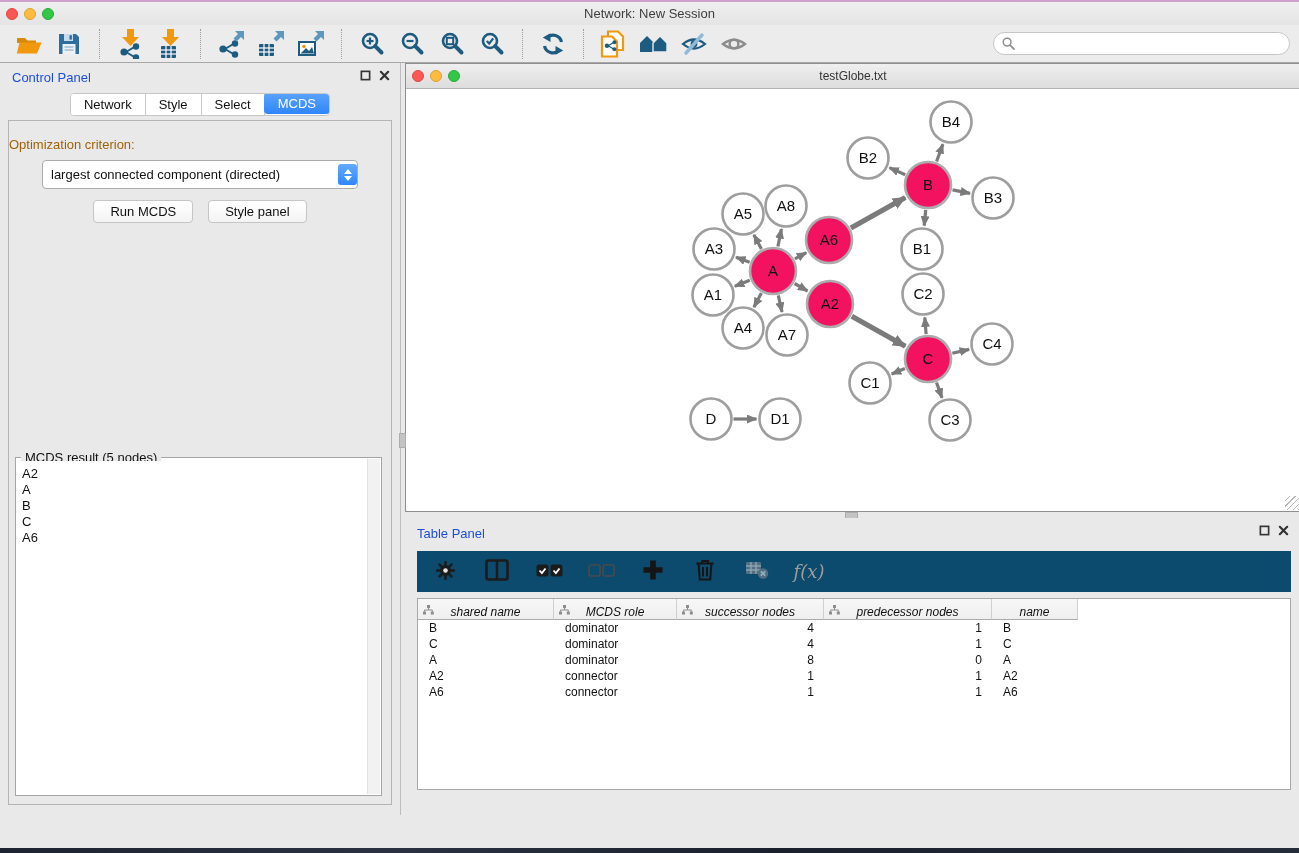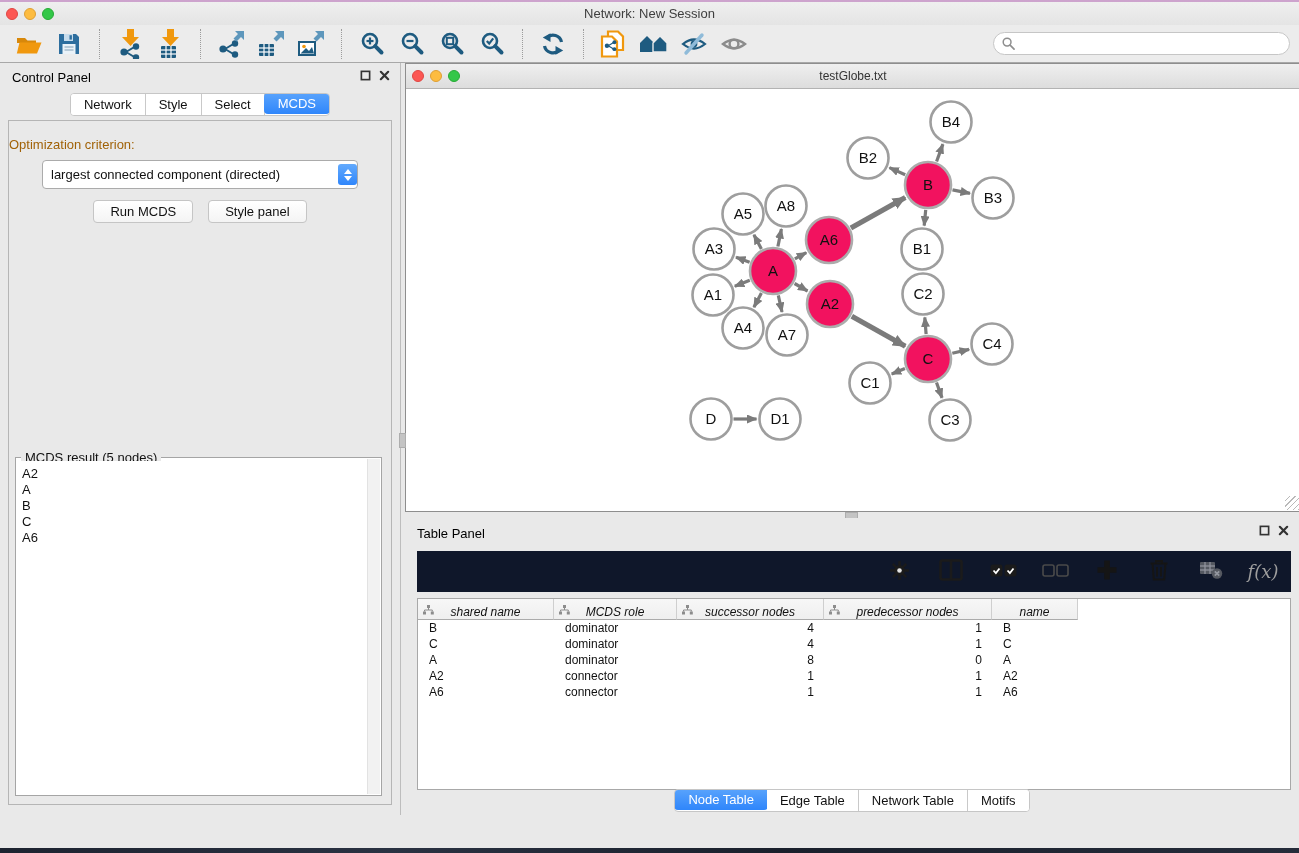--- a/index.html
+++ b/index.html
@@ -20,21 +20,21 @@
   .tbtn { width:34px; height:32px; display:flex; align-items:center; justify-content:center; border-radius:4px; margin:0 3px; }
   .tbtn svg { display:block; }
   .tsep { width:1px; height:30px; border-left:1px dotted #9C9C9C; margin:0 10px; }
   .search-wrap { margin-left:auto; }
   .search-field { width:297px; height:23px; background:#fff; border:1px solid #C6C6C6; border-radius:12px; display:flex; align-items:center; padding:0 8px; }
   .search-field input { border:none; outline:none; flex:1; font-size:12px; background:transparent; margin-left:5px; font-family:"Liberation Sans",sans-serif; }
 
   
   .control-panel { position:absolute; left:0; top:63px; width:401px; height:752px; background:#E9E9E9; border-right:1px solid #BDBDBD; }
   .panel-titlerow { position:relative; height:28px; display:flex; align-items:center; padding:0 12px; }
-  .panel-title { font-size:13px; color:#000000; }
+  .panel-title { font-size:13px; color:#1d4ed8; }
   .panel-winbtns { position:absolute; right:10px; top:7px; display:flex; gap:8px; align-items:center; }
   .pseg { display:flex; justify-content:center; margin-top:2px; }
   .seg { display:flex; background:#fff; border:1px solid #C6C6C6; border-radius:4px; overflow:hidden; }
   .seg .seg-item { padding:2px 13px; font-size:13px; color:#111; border-right:1px solid #C9C9C9; background:#fff; height:21px; display:flex; align-items:center; }
   .seg .seg-item:last-child { border-right:none; }
   .seg .seg-item.sel { background:linear-gradient(#59A3FC,#2F86FB); color:#fff; border-right:none; border-radius:4px; margin:-1px; padding:3px 14px; }
   .cp-box { position:absolute; left:8px; right:8px; top:57px; bottom:10px; border:1px solid #B5B5B5; background:#E9E9E9; }
   .opt-label { text-align:left; margin-top:16px; font-size:13px; color:#a16207; }
   .dropdown { margin:8px auto 0; width:316px; height:29px; background:#fff; border:1px solid #ABABAB; border-radius:4px; display:flex; align-items:center; position:relative; }
   .dropdown .dd-text { padding-left:8px; font-size:13px; color:#111; flex:1; white-space:nowrap; overflow:hidden; }
@@ -52,21 +52,21 @@
   .net-titlebar { position:relative; height:25px; background:linear-gradient(#EFEFEF,#DDDDDD); border-bottom:1px solid #B3B3B3; display:flex; align-items:center; justify-content:center; }
   .net-titlebar .title { font-size:12px; color:#333; }
   .net-canvas { position:absolute; left:0; top:26px; right:0; bottom:0; background:#fff; overflow:hidden; }
   .resize-grip { position:absolute; right:1px; bottom:1px; width:14px; height:14px; background:repeating-linear-gradient(135deg, transparent 0 3px, #B9B9B9 3px 4px); }
   .split-handle-v { position:absolute; left:399px; top:433px; width:7px; height:15px; background:#C4C4C4; border:1px solid #ADADAD; }
   .split-handle-h { position:absolute; left:845px; top:512px; width:13px; height:7px; background:#C4C4C4; border:1px solid #ADADAD; }
 
   
   .table-panel { position:absolute; left:405px; top:518px; width:894px; height:297px; background:#E9E9E9; }
   .tp-titlerow { position:relative; height:30px; display:flex; align-items:center; padding:0 12px; }
-  .tp-toolbar { position:absolute; left:12px; right:8px; top:33px; height:41px; background:#0f172a; display:flex; align-items:center; gap:16px; padding:0 10px;justify-content:flex-end; }
+  .tp-toolbar { position:absolute; left:12px; right:8px; top:33px; height:41px; background:#0c4a6e; display:flex; align-items:center; gap:16px; padding:0 10px; }
   .tp-icon { width:36px; height:30px; display:flex; align-items:center; justify-content:center; }
   .node-table { position:absolute; left:12px; right:8px; top:80px; height:192px; background:#fff; border:1px solid #A8A8A8; overflow:hidden; }
   .nt-header { display:flex; height:21px; }
   .nt-hcell { position:relative; background:linear-gradient(#F7F7F7,#EFEFEF); border-right:1px solid #CFCFCF; border-bottom:1px solid #ABABAB; display:flex; align-items:flex-end; justify-content:center; font-size:12px; color:#111; flex:none;font-style:italic; }
   .nt-hcell .hicon { position:absolute; left:5px; top:5px; }
   .nt-row { display:flex; height:16px; align-items:center; }
   .nt-cell { flex:none; font-size:12px; color:#111; display:flex; align-items:center; white-space:nowrap; overflow:hidden; }
   .nt-cell.left { padding-left:11px; justify-content:flex-start; }
   .nt-cell.right { padding-right:10px; justify-content:flex-end; }
   .tp-tabs { position:absolute; left:0; right:0; top:271px; display:flex; justify-content:center; }
@@ -638,28 +638,20 @@
         </div>
         <div class="nt-row">
           <div class="nt-cell left" style="width: 136px;">A6</div>
           <div class="nt-cell left" style="width: 123px;">connector</div>
           <div class="nt-cell right" style="width: 147px;">1</div>
           <div class="nt-cell right" style="width: 168px;">1</div>
           <div class="nt-cell left" style="width: 86px;">A6</div>
         </div>
       </div>
   </div>
-  <div class="tp-tabs">
-    <div class="seg" id="bottom-tabs">
-        <div class="seg-item sel">Node Table</div>
-        <div class="seg-item">Edge Table</div>
-        <div class="seg-item">Network Table</div>
-        <div class="seg-item">Motifs</div>
-      </div>
-  </div>
 </div>
 
 <div class="status-bar">
   <div class="list-btn">
     <svg width="17" height="15" viewBox="0 0 22 19">
       <g fill="#1B1B1B">
         <rect x="1" y="2" width="3.5" height="3.2"></rect>
           <rect x="6.5" y="2" width="14.5" height="3.2"></rect>
         <rect x="1" y="8" width="3.5" height="3.2"></rect>
           <rect x="6.5" y="8" width="14.5" height="3.2"></rect>

